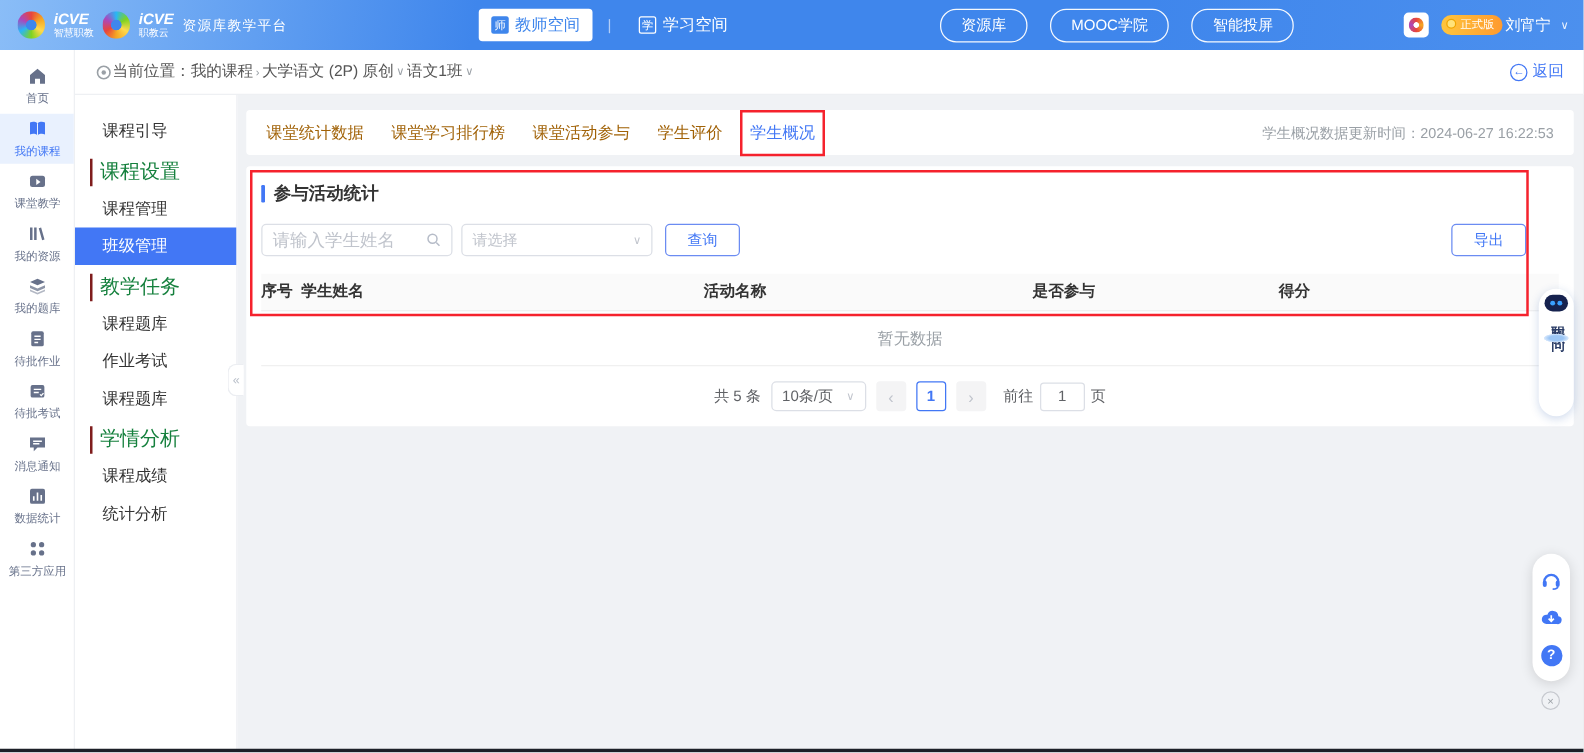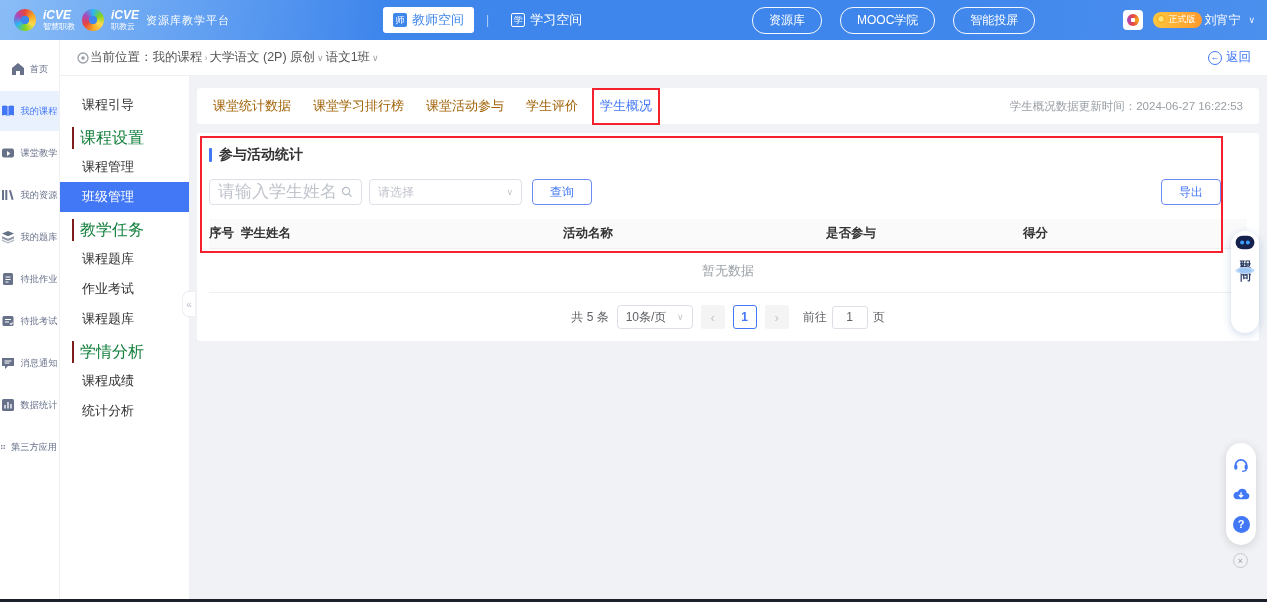--- a/index.html
+++ b/index.html
@@ -50,21 +50,21 @@
     font-size:12.5px; z-index:4; }
   .loc-ico { display:flex; }
   .crumb-caret { color:#9aa0a6; font-size:9px; margin:0 2px; }
   .crumb-link { cursor:pointer; }
   .back-btn { margin-left:auto; color:#4277f5; display:flex; align-items:center; gap:4px; cursor:pointer; font-size:12.5px; }
   .back-ico { width:14px; height:14px; border:1px solid #4277f5; border-radius:50%; display:flex; align-items:center; justify-content:center; font-size:9px; line-height:1; }
 
   
   .iconbar { position:absolute; left:0; top:40px; width:60px; height:562px; background:#fff;
     border-right:1px solid #eef0f3; padding-top:9px; z-index:5; }
-  .ib-item { height:40px; margin-bottom:2px; display:flex; flex-direction:row; align-items:center;
+  .ib-item { height:40px; margin-bottom:2px; display:flex; flex-direction:column; align-items:center;
     justify-content:center; gap:3px; color:#67718a; cursor:pointer; }
   .ib-item .lbl { font-size:10px; transform:scale(.92); white-space:nowrap; }
   .ib-item svg { width:16px; height:16px; }
   .ib-item.active { background:#e9f1fe; color:#4277f5; }
 
   
   .submenu { position:absolute; left:60px; top:76px; width:130px; height:526px; background:#fff;
     border-right:1px solid #eef0f3; padding-top:14px; font-size:13px; color:#333; z-index:3; }
   .sm-item { height:30px; line-height:30px; padding-left:22px; cursor:pointer; }
   .sm-item.active { background:#4277f5; color:#fff; }
@@ -87,21 +87,21 @@
   .content-card { position:absolute; left:7px; top:57px; width:1062px; height:208px; background:#fff;
     border-radius:3px; padding:13px 12px 0; }
   .section-annotation { position:absolute; left:3px; top:3px; width:1023px; height:117px;
     border:2px solid #f5222d; pointer-events:none; z-index:2; }
   .section-title { display:flex; align-items:center; gap:7px; font-size:14px; font-weight:bold; color:#333; }
   .title-bar { width:3px; height:14px; background:#4277f5; border-radius:1px; }
 
   .filter-row { display:flex; align-items:center; margin-top:15px; height:26px; }
   .search-box { width:153px; height:26px; border:1px solid #dcdfe6; border-radius:4px; background:#fff;
     display:flex; align-items:center; padding:0 8px; gap:6px; }
-  .search-box input { border:none; outline:none; flex:1; min-width:0; font-size:17px; color:#8b5cf6; background:transparent; }
+  .search-box input { border:none; outline:none; flex:1; min-width:0; font-size:14px; color:#8b5cf6; background:transparent; }
   .search-box input::placeholder { color:#c0c4cc; }
   .select-box { width:153px; height:26px; border:1px solid #dcdfe6; border-radius:4px; background:#fff;
     display:flex; align-items:center; justify-content:space-between; padding:0 8px; margin-left:7px;
     color:#c0c4cc; font-size:12px; cursor:pointer; }
   .sel-caret { color:#c0c4cc; font-size:9px; }
   .btn { height:26px; padding:0 17px; border:1px solid #6b8cf2; color:#4277f5; background:#fff;
     border-radius:4px; font-size:12px; cursor:pointer; }
   .query-btn { margin-left:10px; }
   .export-btn { margin-left:auto; margin-right:26px; }
 

